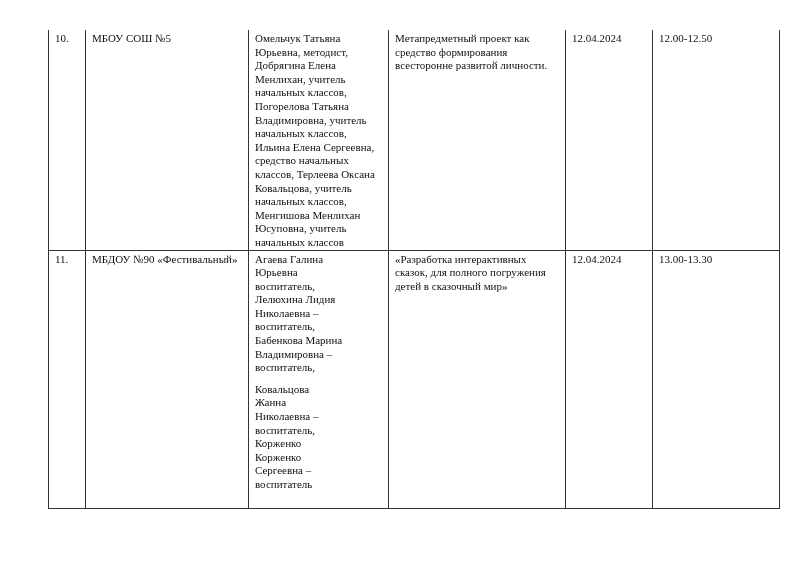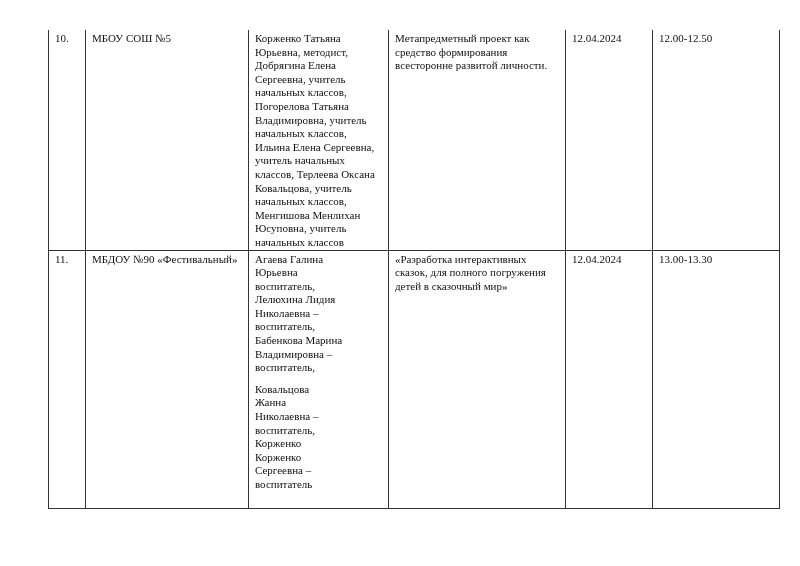--- a/index.html
+++ b/index.html
@@ -29,30 +29,30 @@
         <col class="c3">
         <col class="c4">
         <col class="c5">
         <col class="c6">
     </colgroup>
     <tbody>
         <tr class="r10">
       <td>10.</td>
       <td>МБОУ СОШ №5</td>
       <td>
-        <span class="line">Корженко Татьяна</span>
+        <span class="line">Омельчук Татьяна</span>
         <span class="line">Юрьевна, методист,</span>
         <span class="line">Добрягина Елена</span>
-        <span class="line">Сергеевна, учитель</span>
+        <span class="line">Менлихан, учитель</span>
         <span class="line">начальных классов,</span>
         <span class="line">Погорелова Татьяна</span>
         <span class="line">Владимировна, учитель</span>
         <span class="line">начальных классов,</span>
         <span class="line">Ильина Елена Сергеевна,</span>
-        <span class="line">учитель начальных</span>
+        <span class="line">средство начальных</span>
         <span class="line">классов, Терлеева Оксана</span>
         <span class="line">Ковальцова, учитель</span>
         <span class="line">начальных классов,</span>
         <span class="line">Менгишова Менлихан</span>
         <span class="line">Юсуповна, учитель</span>
         <span class="line">начальных классов</span>
       </td>
       <td>
         <span class="line">Метапредметный проект как</span>
         <span class="line">средство формирования</span>

